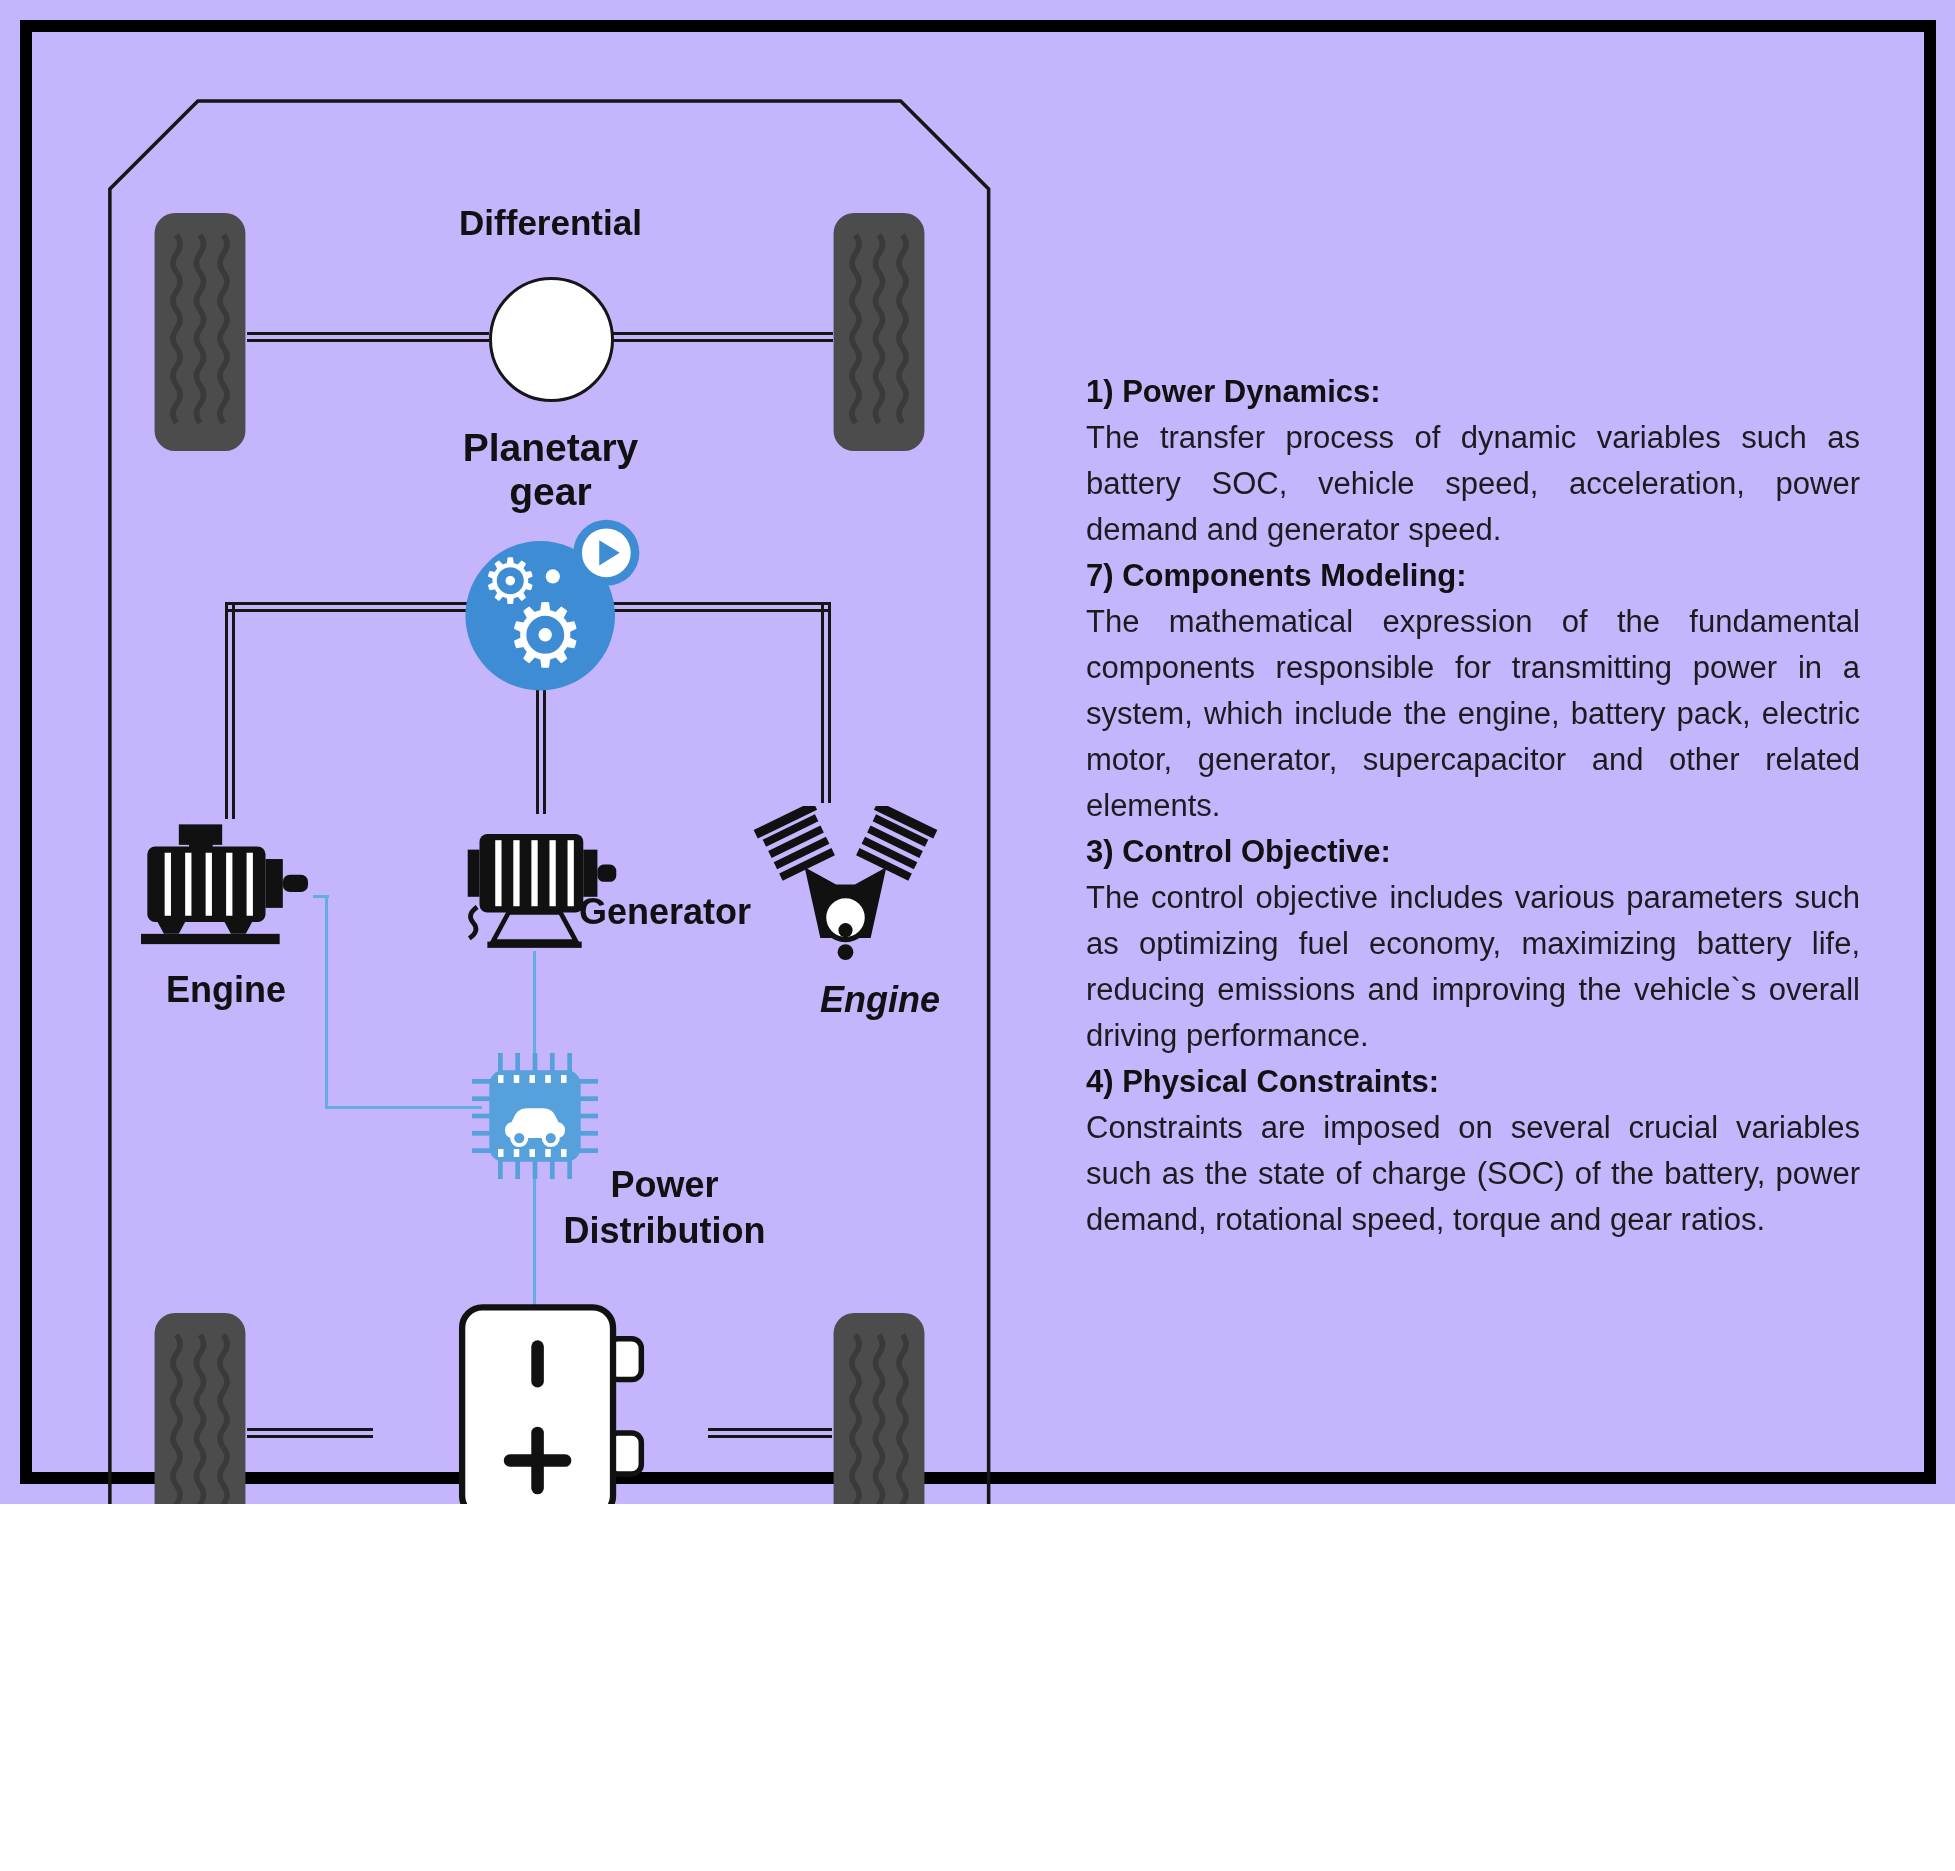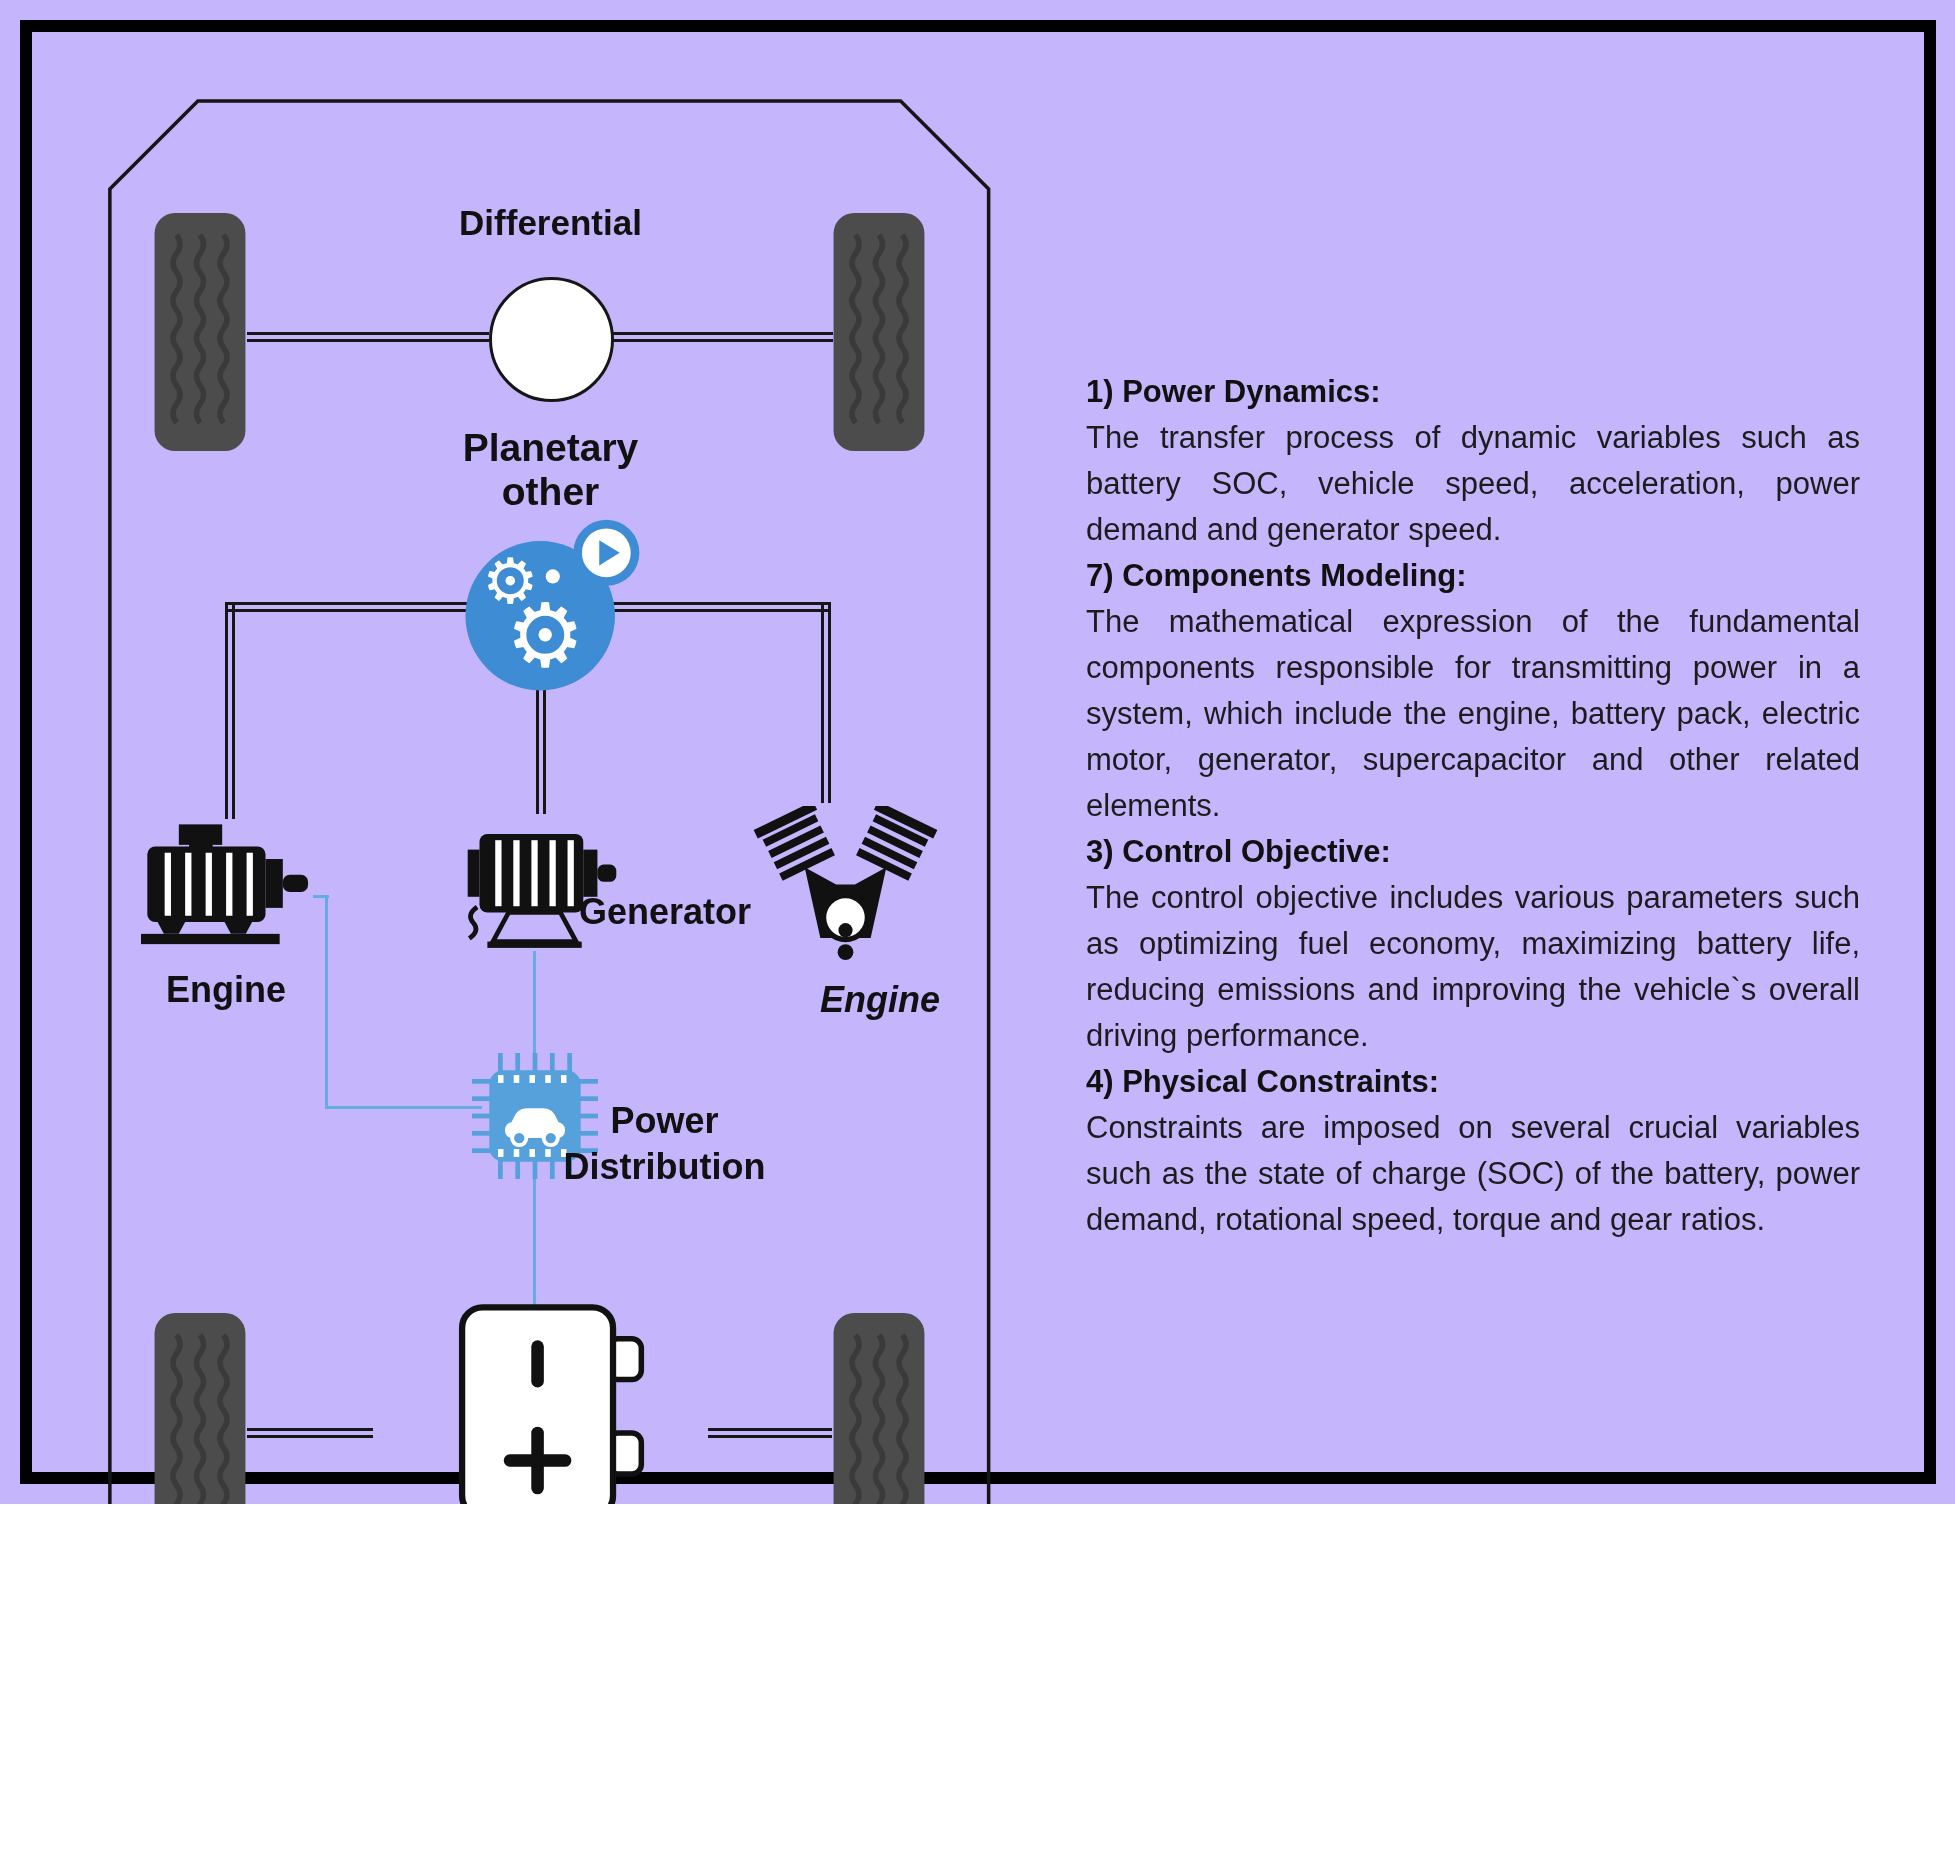--- a/index.html
+++ b/index.html
@@ -72,21 +72,21 @@
   <div class="elec-v" style="left:325px;top:895px;height:214px;"></div>
   <div class="elec-h" style="left:325px;top:1106px;width:157px;"></div>
   <div class="elec-v" style="left:533px;top:951px;height:104px;"></div>
   <div class="elec-v" style="left:533px;top:1178px;height:129px;"></div>
 
   <div class="lbl" style="left:409px;top:203px;width:283px;font-size:35px;">Differential</div>
   <div class="abs" style="left:489px;top:277px;width:119px;height:119px;border:3.1px solid #161616;border-radius:50%;background:#ffffff;"></div>
 
   <div class="lbl" style="left:409px;top:426px;width:283px;font-size:39px;line-height:44px;">
     <div>Planetary</div>
-    <div>other</div>
+    <div>gear</div>
   </div>
   <svg class="abs" style="left:452px;top:515px;" width="189" height="185" viewBox="0 0 240 235">
     <circle cx="112" cy="128" r="95" fill="#3E8CD4"></circle>
     <circle cx="196" cy="48" r="42" fill="#3E8CD4"></circle>
     <circle cx="196" cy="48" r="31" fill="#ffffff"></circle>
     <path d="M 187 32 L 213 48 L 187 64 Z" fill="#3E8CD4"></path>
     <text x="38" y="112" font-size="80" fill="#ffffff" font-family="DejaVu Sans, sans-serif">⚙</text>
     <circle cx="128" cy="78" r="9" fill="#ffffff"></circle>
     <text x="68" y="192" font-size="112" fill="#ffffff" font-family="DejaVu Sans, sans-serif">⚙</text>
   </svg>
@@ -180,21 +180,21 @@
         <rect x="53" y="122" width="7" height="10"></rect>
         <rect x="73" y="122" width="7" height="10"></rect>
         <rect x="93" y="122" width="7" height="10"></rect>
         <rect x="113" y="122" width="7" height="10"></rect>
     </g>
     <path d="M 52 84 q 5 -14 17 -14 h 22 q 12 0 17 14 l 3 6 h -62 Z" fill="#ffffff"></path>
     <rect x="42" y="88" width="76" height="20" rx="9" fill="#ffffff"></rect>
     <circle cx="60" cy="108" r="9" fill="#56A0DC" stroke="#ffffff" stroke-width="5"></circle>
     <circle cx="100" cy="108" r="9" fill="#56A0DC" stroke="#ffffff" stroke-width="5"></circle>
   </svg>
-  <div class="lbl" style="left:527px;top:1098px;width:275px;font-size:36px;line-height:46px;">
+  <div class="lbl" style="left:527px;top:1162px;width:275px;font-size:36px;line-height:46px;">
     <div>Power</div>
     <div>Distribution</div>
   </div>
 
   <svg class="abs" style="left:454px;top:1301px;" width="197" height="224" viewBox="0 0 250 285">
     <rect x="196" y="48" width="42" height="52" rx="12" fill="#ffffff" stroke="#111" stroke-width="7"></rect>
     <rect x="196" y="168" width="42" height="52" rx="12" fill="#ffffff" stroke="#111" stroke-width="7"></rect>
     <rect x="10" y="8" width="192" height="266" rx="26" fill="#ffffff" stroke="#111" stroke-width="8"></rect>
     <rect x="98" y="50" width="16" height="60" rx="8" fill="#111"></rect>
     <rect x="98" y="160" width="16" height="86" rx="8" fill="#111"></rect>

